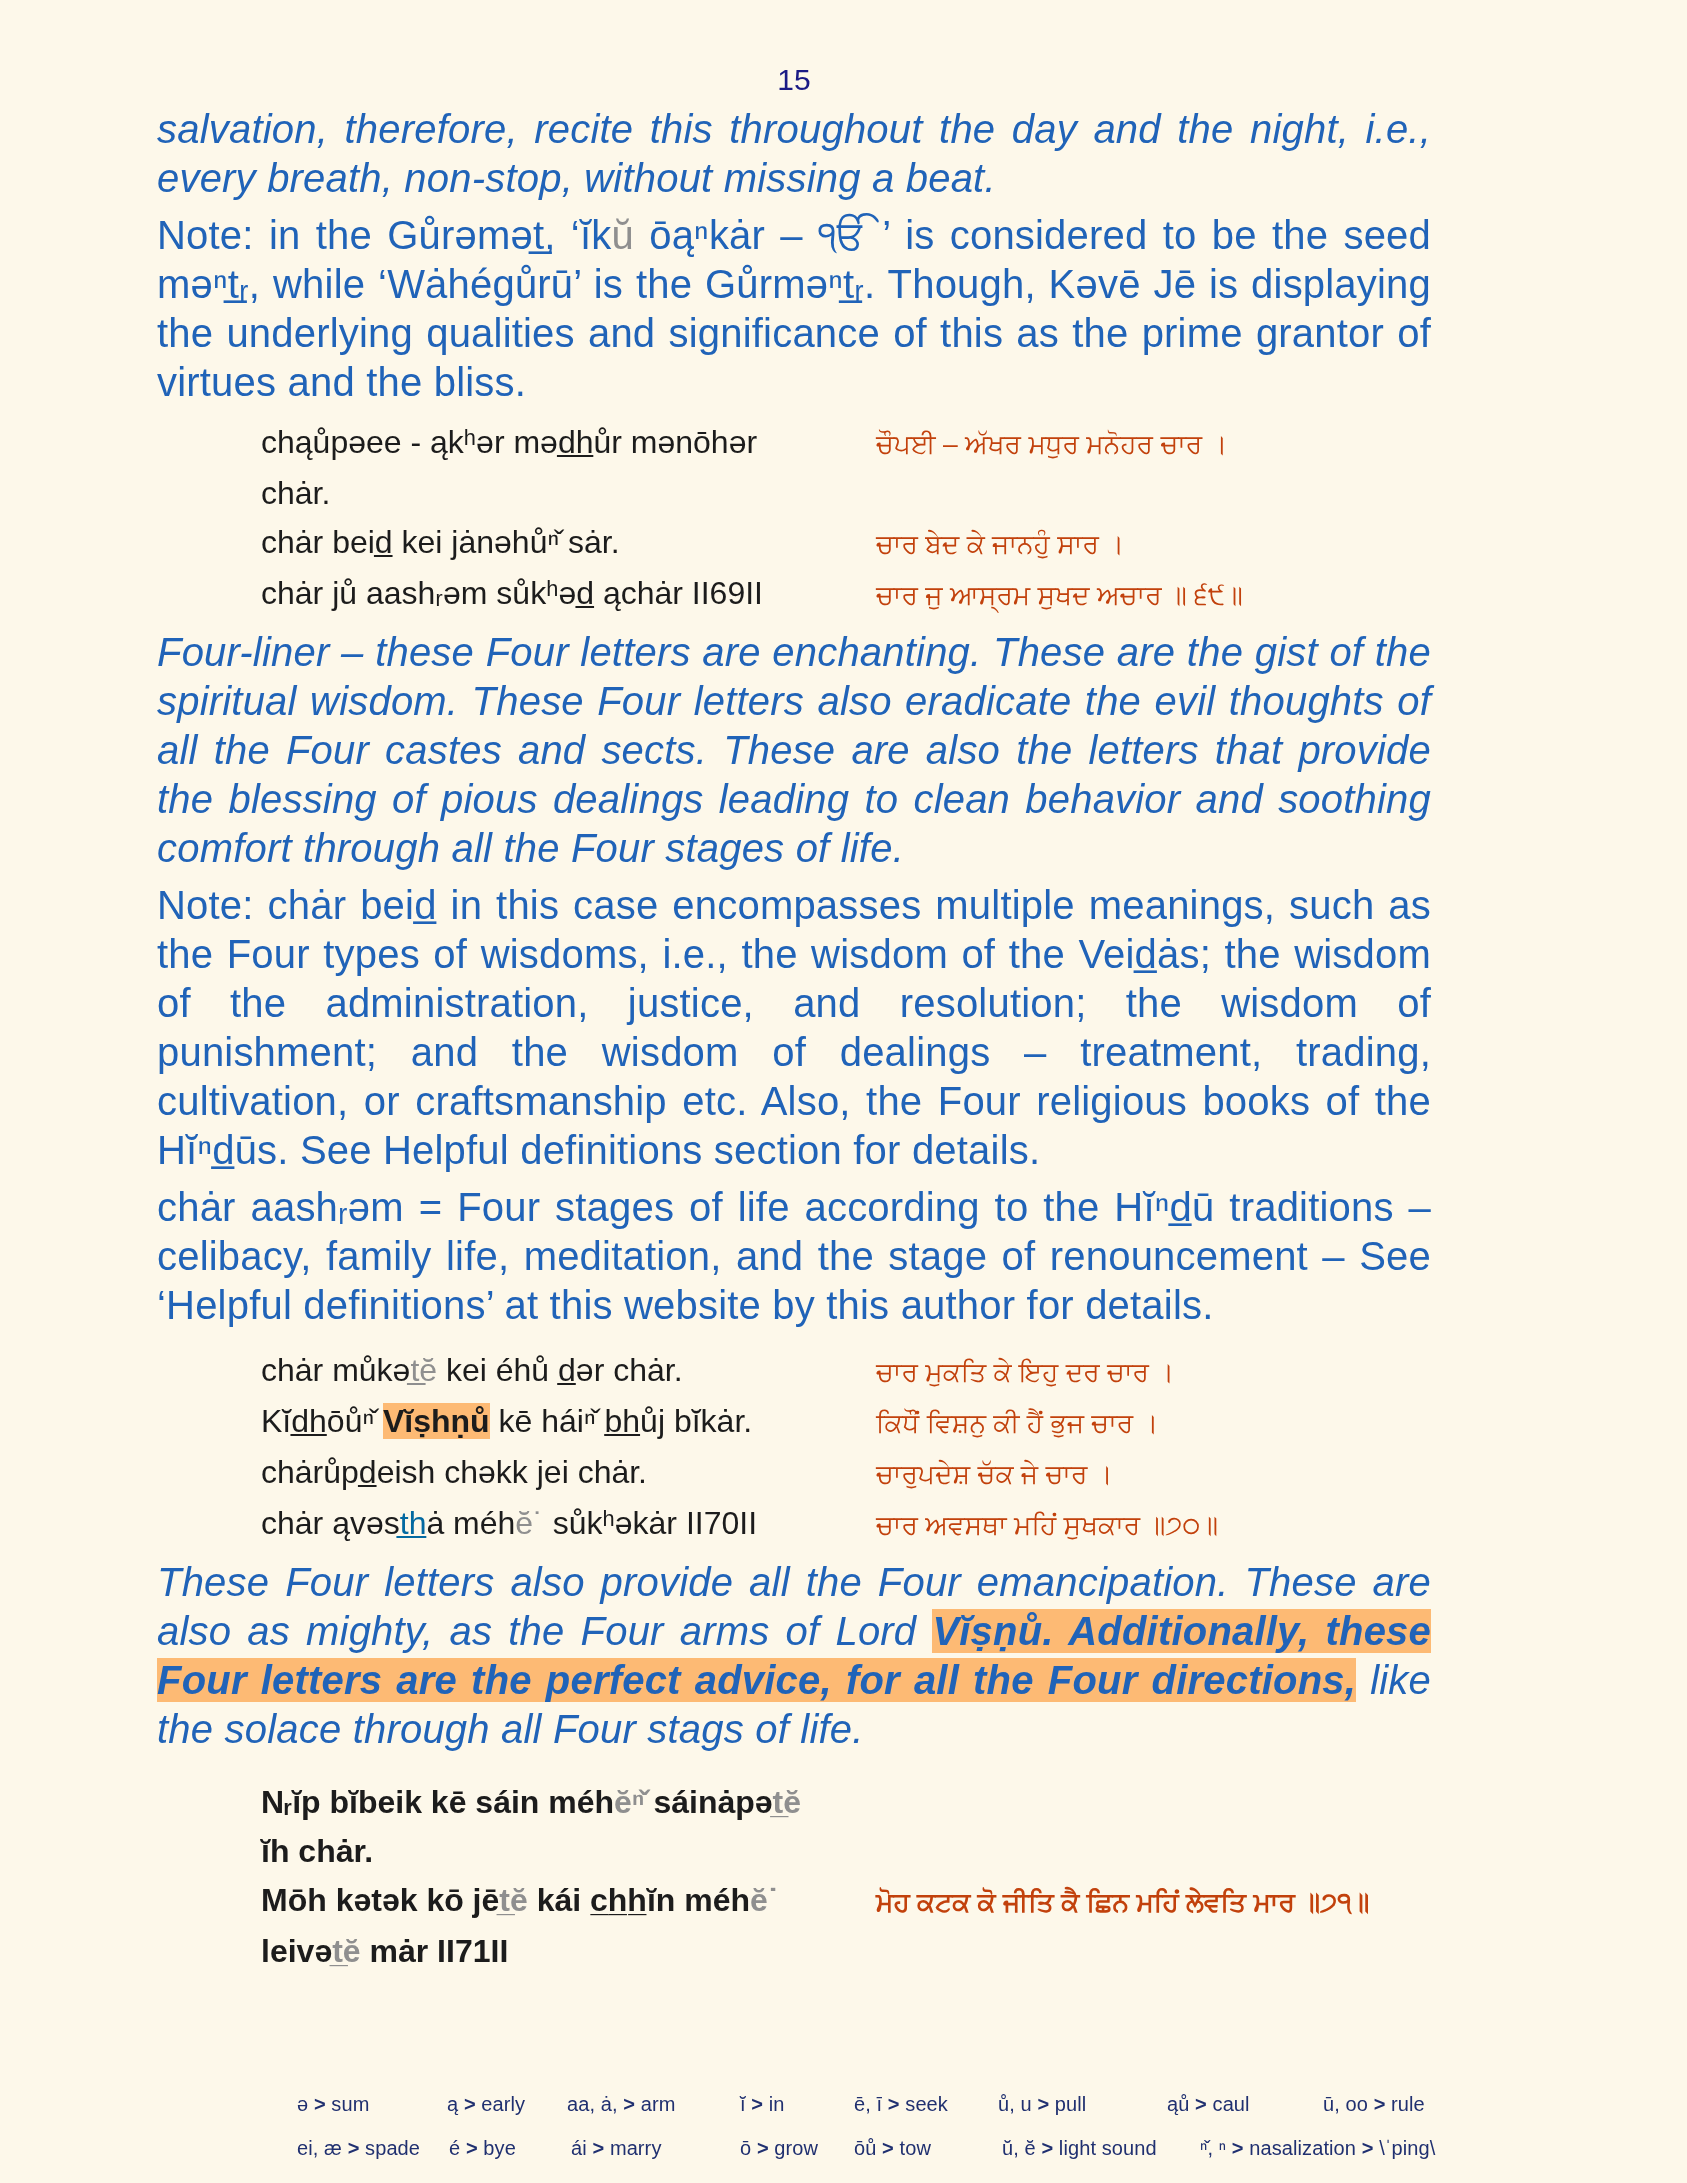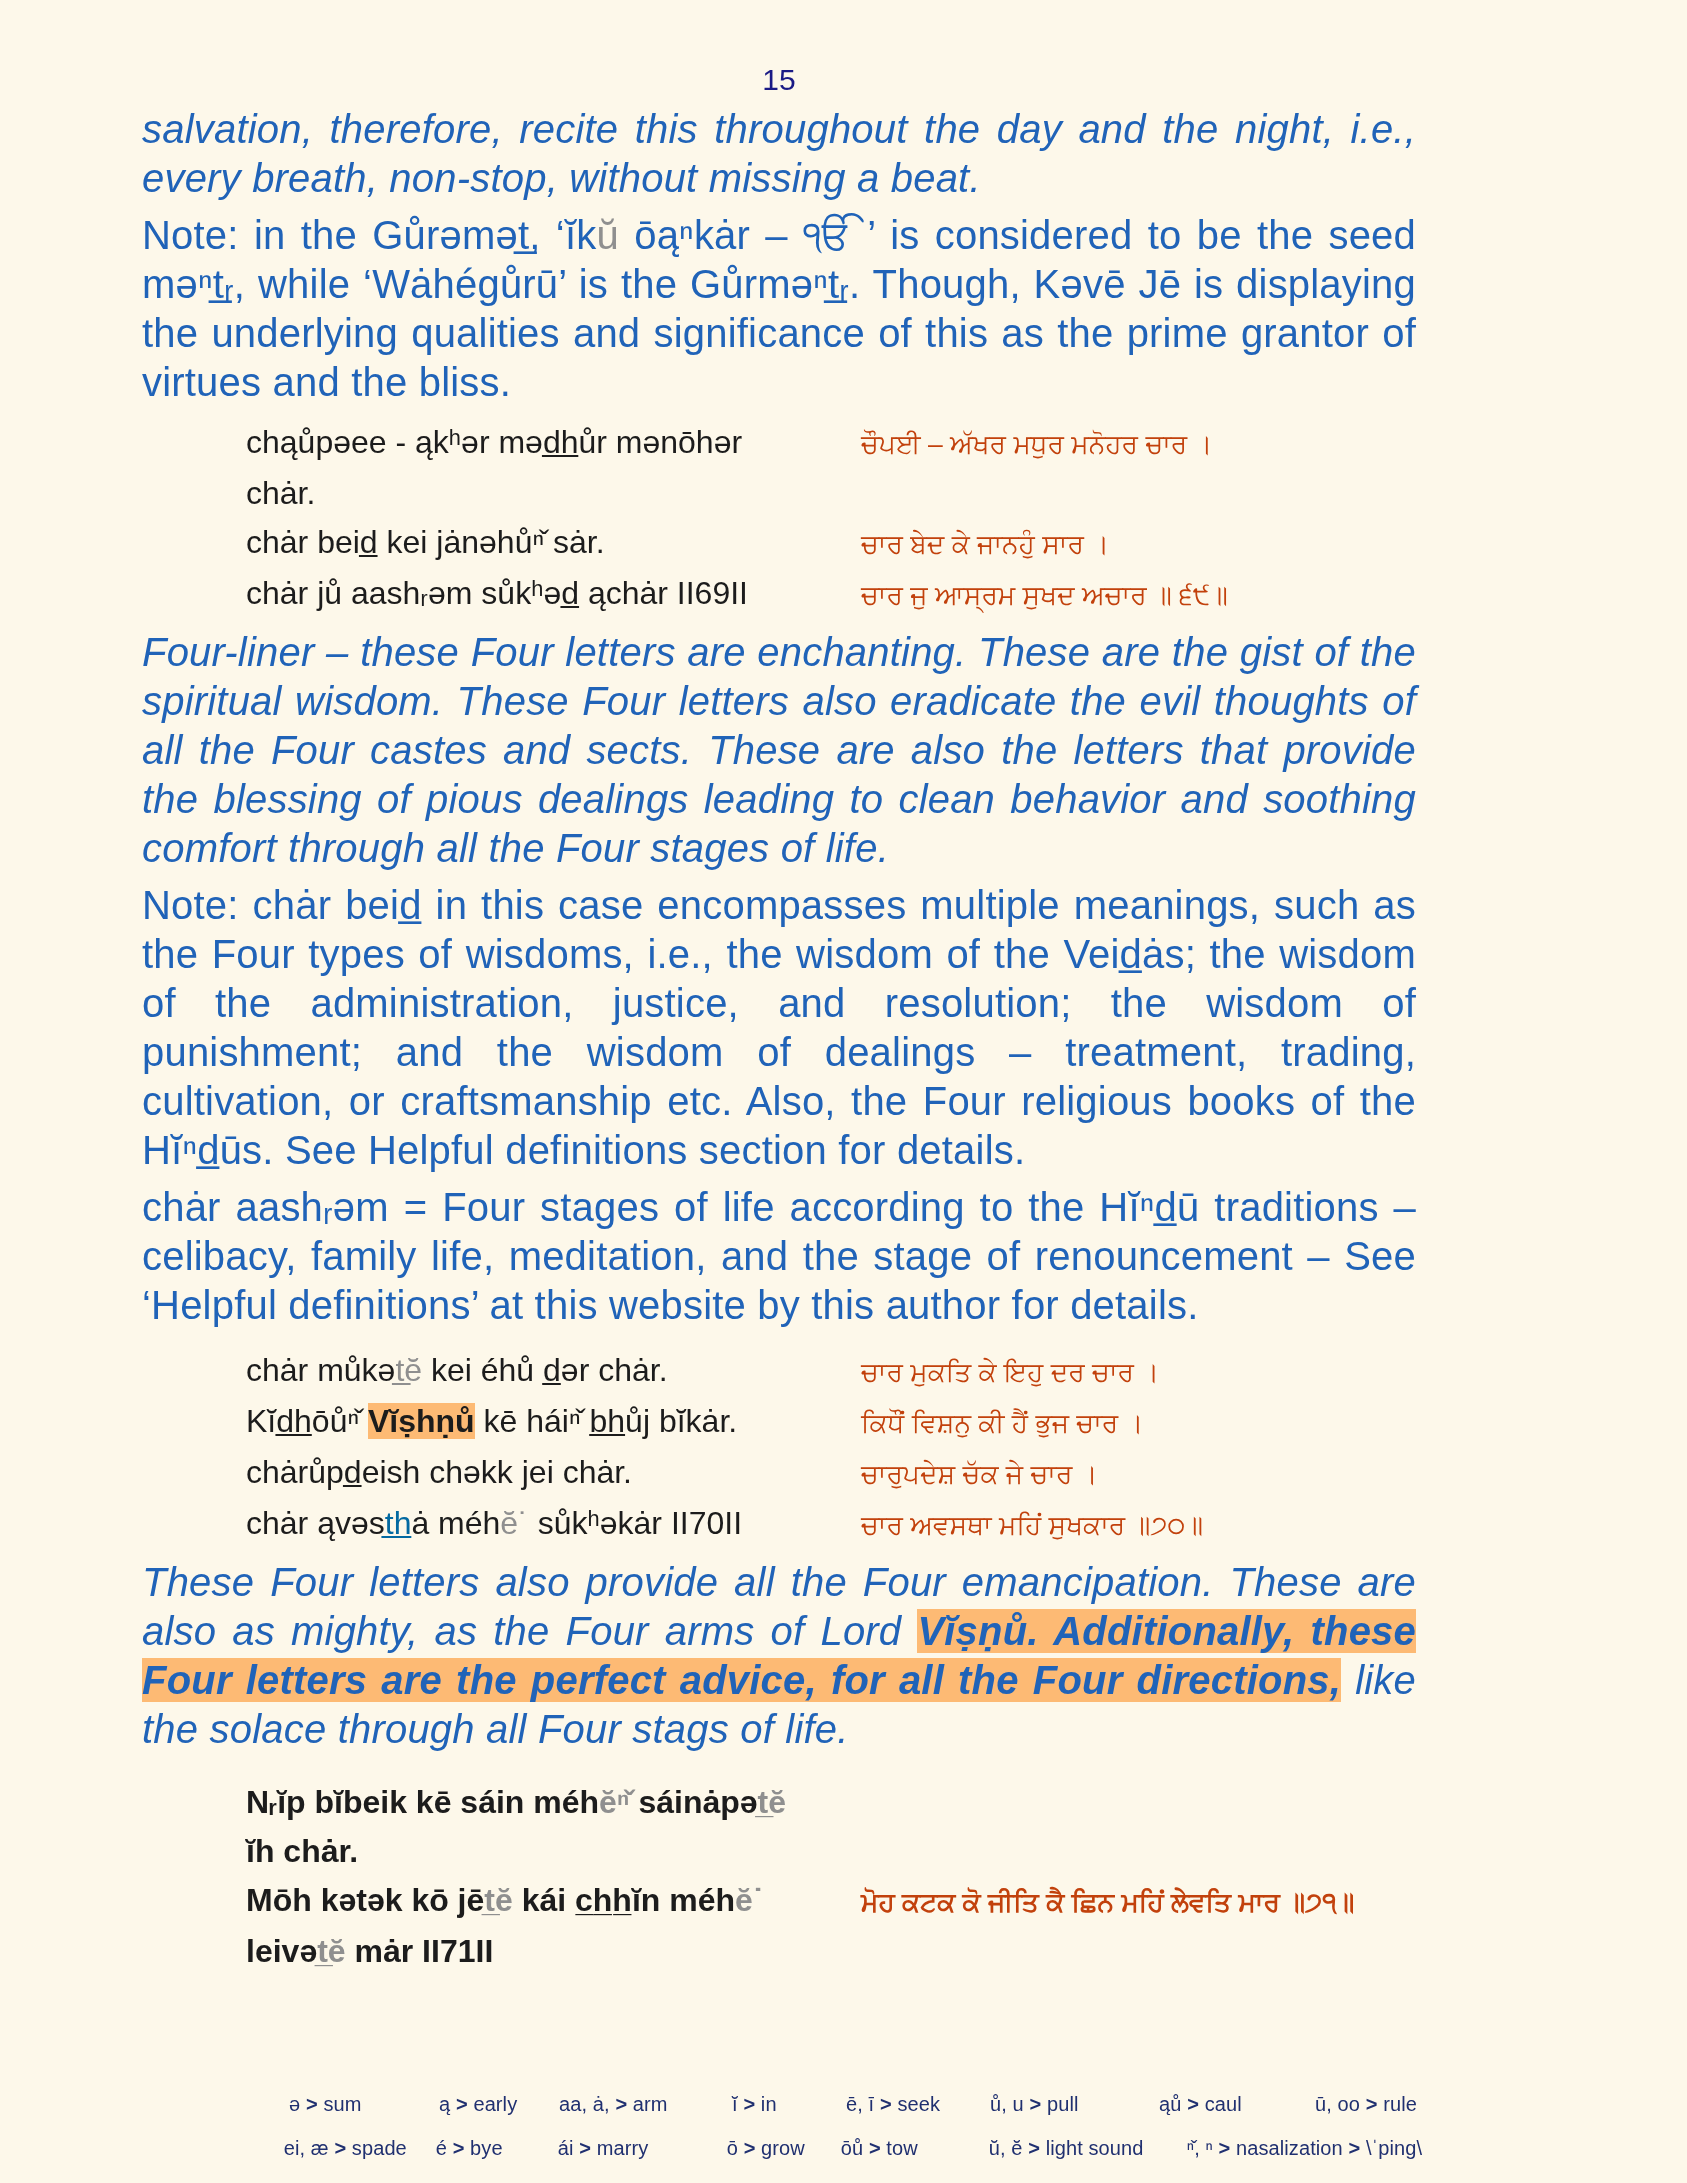--- a/index.html
+++ b/index.html
@@ -4,21 +4,21 @@
 <style>
   html,body{margin:0;padding:0;}
   .page{
     position:relative;
     width:1687px;height:2183px;
     background:#fdf8ea;
     font-family:"Liberation Sans","DejaVu Sans",sans-serif;
     color:#1c1c1c;
     overflow:hidden;
   }
-  .content{position:absolute;left:134px;top:0;width:1290px;}
+  .content{position:absolute;left:149px;top:0;width:1290px;}
   .pageno{
     margin:63px 0 0 0;
     text-align:center;
     font-size:30px;
     color:#1a1a85;
   }
   p.para{
     margin:8px;
     font-size:40px;
     line-height:49px;
@@ -54,21 +54,21 @@
   .hl{background:#fdba74;font-weight:bold;}
   .c-gray{color:#8f8f8f;}
   .c-blue{color:#0369a1;}
   .footer{
     margin-top:106px;
     margin-left:148px;
     color:#203070;
     font-size:20px;
     letter-spacing:0.1px;
   }
-  .frow{display:flex;line-height:44px;white-space:nowrap;justify-content:center;}
+  .frow{display:flex;line-height:44px;white-space:nowrap;}
   .frow .item{display:inline-block;}
   .frow .item b{font-weight:700;}
   .frow1 .item:nth-child(1){width:150px;}
   .frow1 .item:nth-child(2){width:120px;}
   .frow1 .item:nth-child(3){width:173px;}
   .frow1 .item:nth-child(4){width:114px;}
   .frow1 .item:nth-child(5){width:144px;}
   .frow1 .item:nth-child(6){width:169px;}
   .frow1 .item:nth-child(7){width:156px;}
   .frow2 .item:nth-child(1){width:152px;}

